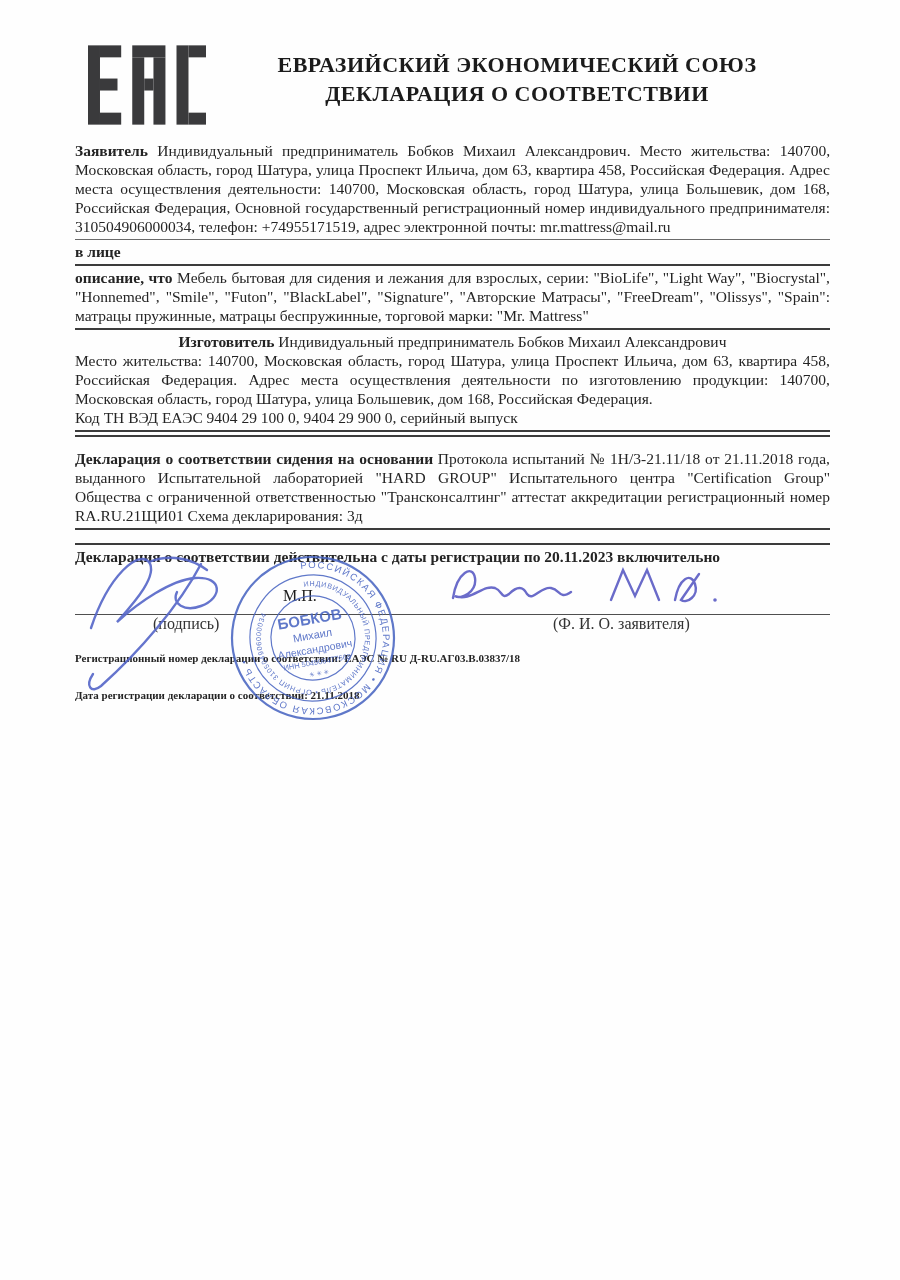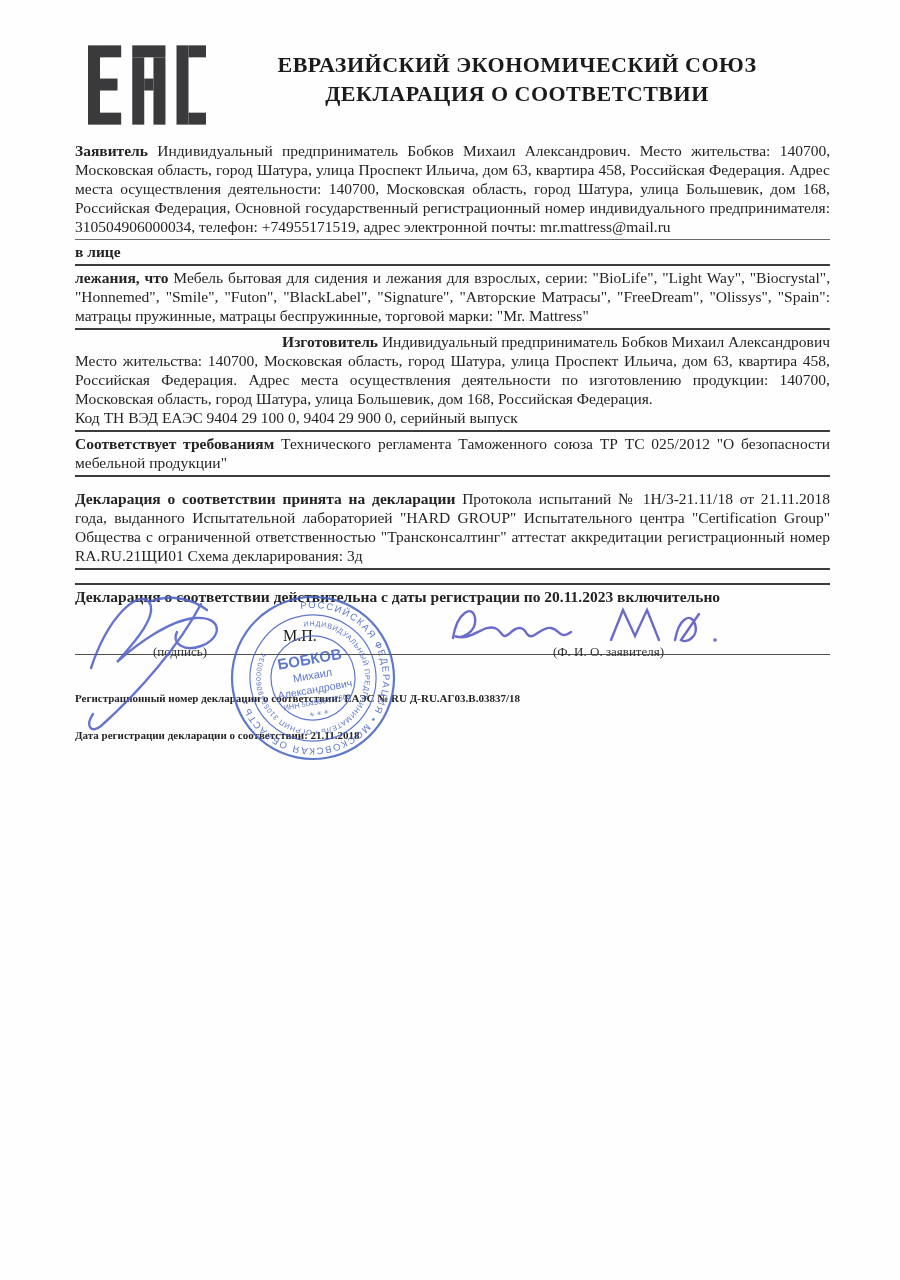--- a/index.html
+++ b/index.html
@@ -15,21 +15,21 @@
   .bodyblock{position:absolute;left:75px;right:70px;top:141px;font-size:15.5px;line-height:19px;}
   .para{text-align:justify;margin:0;}
   .blockline{display:block;text-align:justify;}
   .b{font-weight:bold;}
   .rule{border:none;border-top:2px solid #3c3c3c;margin:3px 0 2px 0;height:0;}
   .rule.thin{border-top:1px solid #6a6a6a;}
   .gap8{height:8px;}
   .gap10{height:10px;}
   .sigrow{position:relative;height:64px;margin-top:4px;}
   .sigline{position:absolute;left:0;right:0;top:44px;border-top:1px solid #4f4f4f;}
-  .caption{position:absolute;top:32px;font-size:13px;color:#333;}
+  .caption{position:absolute;top:44px;font-size:16px;color:#333;}
   .cap-sign{left:78px;}
   .cap-name{left:478px;}
   .mp{position:absolute;left:208px;top:16px;font-size:16px;color:#1d1d1d;z-index:2;}
   .sig-svg{position:absolute;pointer-events:none;}
   .sig-left{left:-2px;top:-34px;z-index:2;}
   .sig-right{left:368px;top:-16px;z-index:2;}
   .stamp{position:absolute;left:152px;top:-18px;z-index:3;opacity:.88;pointer-events:none;}
   .regline{margin:14px 0 0 0;font-weight:bold;font-size:11px;line-height:20px;position:relative;z-index:1;}
   .regline.second{margin-top:17px;}
 </style>
@@ -66,39 +66,38 @@
 
   <div class="bodyblock">
 
     <p class="para"><span class="b">Заявитель</span> <span>Индивидуальный предприниматель Бобков Михаил Александрович. Место жительства: 140700, Московская область, город Шатура, улица Проспект Ильича, дом 63, квартира 458, Российская Федерация. Адрес места осуществления деятельности: 140700, Московская область, город Шатура, улица Большевик, дом 168, Российская Федерация, Основной государственный регистрационный номер индивидуального предпринимателя: 310504906000034, телефон: +74955171519, адрес электронной почты: mr.mattress@mail.ru</span></p>
 
     <div class="rule thin"></div>
     <p class="para b">в лице</p>
     <div class="rule"></div>
 
     <p class="para">
-        <span class="blockline"><span class="b">лежания, что</span> <span>Мебель бытовая для сидения и лежания для взрослых, серии: "BioLife", "Light Way", "Biocrystal", "Honnemed", "Smile", "Futon", "BlackLabel", "Signature", "Авторские Матрасы", "FreeDream", "Olissys", "Spain": матрацы пружинные, матрацы беспружинные, торговой марки: "Mr. Mattress"</span></span>
+        <span class="blockline"><span class="b">описание, что</span> <span>Мебель бытовая для сидения и лежания для взрослых, серии: "BioLife", "Light Way", "Biocrystal", "Honnemed", "Smile", "Futon", "BlackLabel", "Signature", "Авторские Матрасы", "FreeDream", "Olissys", "Spain": матрацы пружинные, матрацы беспружинные, торговой марки: "Mr. Mattress"</span></span>
       </p>
 
     <div class="rule"></div>
 
     <p class="para">
-        <span class="blockline" style="text-align:right;"><span class="b">Изготовитель</span> <span>Индивидуальный предприниматель Бобков Михаил Александрович</span></span>
+        <span class="blockline" style="text-align:center;"><span class="b">Изготовитель</span> <span>Индивидуальный предприниматель Бобков Михаил Александрович</span></span>
         <span class="blockline">Место жительства: 140700, Московская область, город Шатура, улица Проспект Ильича, дом 63, квартира 458, Российская Федерация. Адрес места осуществления деятельности по изготовлению продукции: 140700, Московская область, город Шатура, улица Большевик, дом 168, Российская Федерация.</span>
         <span class="blockline" style="text-align:left;">Код ТН ВЭД ЕАЭС 9404 29 100 0, 9404 29 900 0, серийный выпуск</span>
       </p>
 
     <div class="rule"></div>
 
-    <p class="para"><span class="b">Соответствует требованиям</span> <span>Технического регламента Таможенного союза ТР ТС 025/2012 "О безопасности мебельной продукции"</span></p>
 
     <div class="rule"></div>
     <div class="gap10"></div>
 
-    <p class="para"><span class="b">Декларация о соответствии принята на декларации</span> <span>Протокола испытаний № 1Н/3-21.11/18 от 21.11.2018 года, выданного Испытательной лабораторией "HARD GROUP" Испытательного центра "Certification Group" Общества с ограниченной ответственностью "Трансконсалтинг" аттестат аккредитации регистрационный номер RA.RU.21ЩИ01 Схема декларирования: 3д</span></p>
+    <p class="para"><span class="b">Декларация о соответствии сидения на основании</span> <span>Протокола испытаний № 1Н/3-21.11/18 от 21.11.2018 года, выданного Испытательной лабораторией "HARD GROUP" Испытательного центра "Certification Group" Общества с ограниченной ответственностью "Трансконсалтинг" аттестат аккредитации регистрационный номер RA.RU.21ЩИ01 Схема декларирования: 3д</span></p>
 
     <div class="rule"></div>
     <div class="gap8"></div>
 
 
     <div class="rule"></div>
 
     <p class="para b" style="margin-top:2px;">Декларация о соответствии действительна с даты регистрации по 20.11.2023 включительно</p>
 
     <div class="sigrow">

